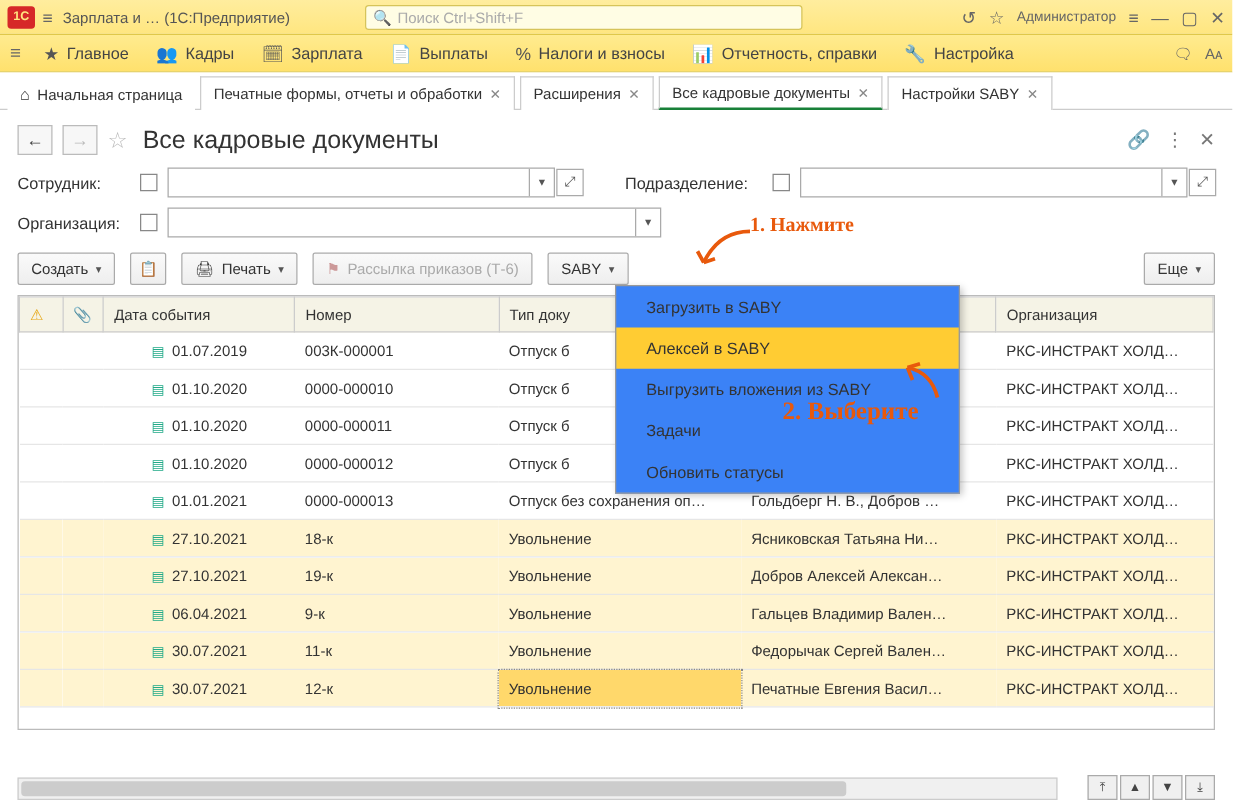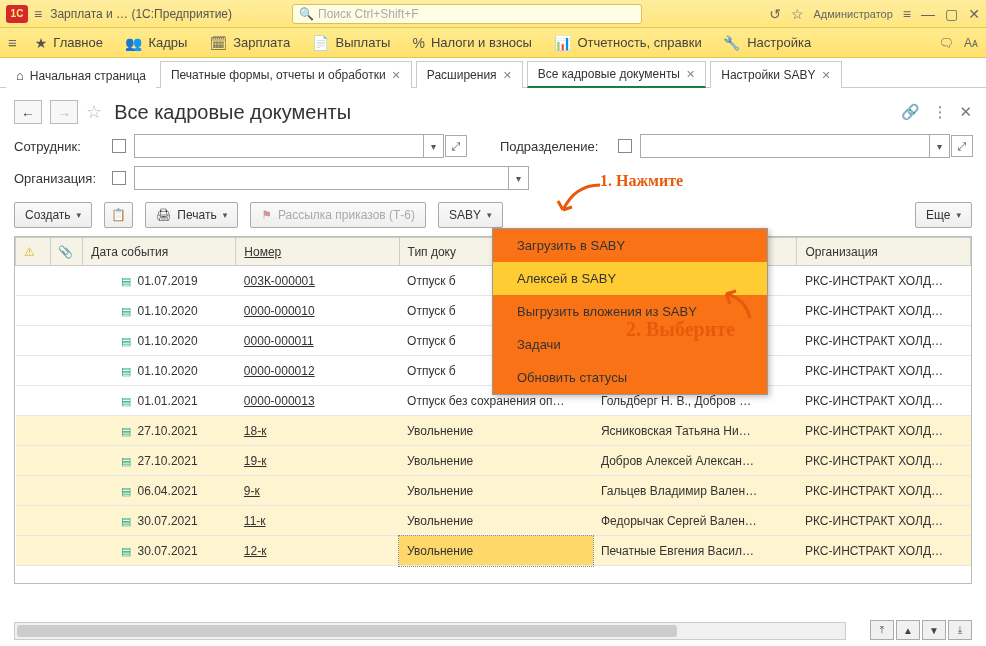--- a/index.html
+++ b/index.html
@@ -55,41 +55,41 @@
 
 .toolbar { display: flex; align-items: center; padding: 8px 14px; gap: 12px; position: relative; }
 .btn { height: 26px; border: 1px solid #aaa; background: linear-gradient(#fafafa,#eee); display: flex; align-items: center; padding: 0 10px; gap: 6px; cursor: pointer; font-size: 12px; color: #333; border-radius: 2px; }
 .btn .tri { font-size: 9px; color: #555; }
 .btn.sq { padding: 0 6px; }
 .btn.disabled { color: #aaa; }
 .btn.disabled .ic { color: #c99; }
 .toolbar .more { margin-left: auto; }
 
 
-.saby-menu { position: absolute; left: 492px; top: 34px; width: 276px; background: #f97316; border: 1px solid #999; box-shadow: 2px 2px 6px rgba(0,0,0,0.25); z-index: 50; }
+.saby-menu { position: absolute; left: 492px; top: 34px; width: 276px; background: #3b82f6; border: 1px solid #999; box-shadow: 2px 2px 6px rgba(0,0,0,0.25); z-index: 50; }
 .saby-menu .mi { padding: 9px 24px; font-size: 13px; color: #333; cursor: pointer; }
 .saby-menu .mi.sel { background: #ffcc33; }
 
 
 .anno1 { position: absolute; left: 600px; top: 172px; color: #e8590c; font-family: 'Comic Sans MS', cursive; font-size: 16px; font-weight: bold; z-index: 60; }
 .anno2 { position: absolute; left: 626px; top: 318px; color: #e8590c; font-family: 'Comic Sans MS', cursive; font-size: 20px; font-weight: bold; z-index: 60; }
 .arrow1 { position: absolute; left: 555px; top: 180px; z-index: 60; }
 .arrow2 { position: absolute; left: 720px; top: 288px; z-index: 60; }
 
 
 .tbl-wrap { margin: 0 14px; border: 1px solid #bbb; height: 348px; overflow: hidden; position: relative; }
 .tbl { width: 100%; border-collapse: collapse; font-size: 12px; }
 .tbl th { background: #f5f3e6; border: 1px solid #ccc; padding: 6px 8px; text-align: left; font-weight: normal; color: #333; height: 28px; }
 .tbl td { border-bottom: 1px solid #e6e6e6; padding: 6px 8px; height: 30px; white-space: nowrap; overflow: hidden; text-overflow: ellipsis; }
 .tbl tr.yellow td { background: #fff4d0; }
 .tbl tr.selcell td.sc { background: #ffd86b; outline: 1px dotted #888; }
 .col-warn { width: 34px; text-align: center; }
 .col-clip { width: 32px; text-align: center; }
 .col-date { width: 150px; text-align: center; }
-.col-num { width: 160px; text-decoration: underline; }
+.col-num { width: 160px; }
 .col-type { width: 190px; }
 .col-emp { width: 200px; }
 .col-org { width: 170px; }
 .docic { color: #2a8; font-size: 11px; margin-right: 6px; }
 .clip { color: #888; }
 .warn { color: #e6a817; }
 
 
 .bottom-ctrl { position: absolute; right: 14px; bottom: 6px; display: flex; gap: 2px; }
 .bottom-ctrl .b { width: 24px; height: 20px; border: 1px solid #aaa; background: #f0f0f0; display: flex; align-items: center; justify-content: center; font-size: 10px; cursor: pointer; color:#444;}

